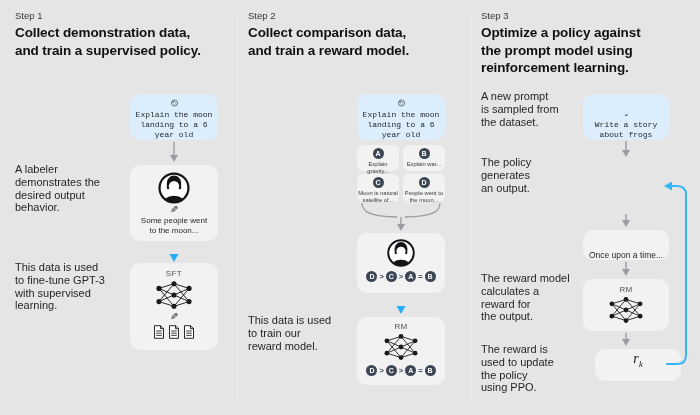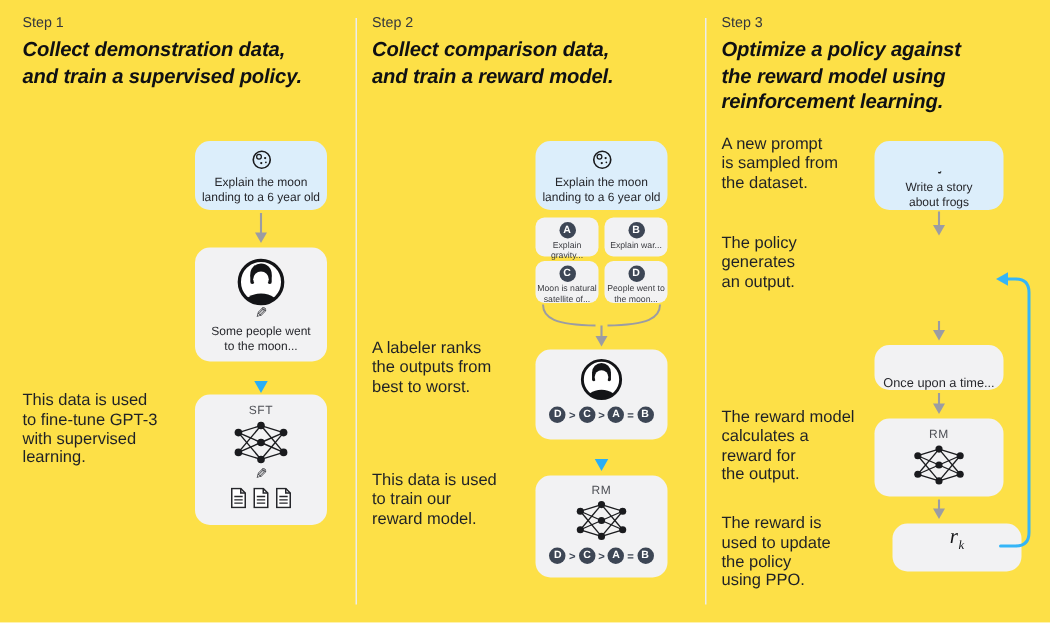--- a/index.html
+++ b/index.html
@@ -1,26 +1,26 @@
 <!DOCTYPE html>
 <html><head>
 <meta charset="utf-8">
 <style>
   html,body{margin:0;padding:0;background:#fff;}
-  .canvas{position:relative;width:700px;height:415px;background:#fde047;overflow:hidden;
+  .canvas{position:relative;width:700px;height:415px;background:#e5e5e5;overflow:hidden;
           font-family:"Liberation Sans",sans-serif;color:#1f2126;}
   .abs{position:absolute;}
   .pre{white-space:pre-line;}
   .divider{position:absolute;top:12px;height:391px;width:1px;background:#ececee;}
   .step-label{font-size:9.5px;color:#36383d;}
-  .step-title{font-size:13.5px;font-weight:bold;color:#0f1013;line-height:17.5px;letter-spacing:-0.1px;font-style:italic;}
+  .step-title{font-size:13.5px;font-weight:bold;color:#0f1013;line-height:17.5px;letter-spacing:-0.1px;}
   .para{font-size:11px;line-height:12.8px;color:#1f2126;}
   .card{position:absolute;border-radius:10px;background:#f2f2f3;display:flex;
         flex-direction:column;align-items:center;box-sizing:border-box;}
-  .card.blue{background:#dceefb;}
+  .card.blue{background:#dceefb;font-family:Liberation Mono, monospace;}
   .card-text{font-size:8px;line-height:10px;color:#26272c;text-align:center;}
   .model-label{font-size:8px;color:#4e5056;letter-spacing:0.4px;}
   .pencil{display:inline-block;transform:scaleX(-1);font-size:10px;line-height:10px;color:#2a2b30;}
   .docs-row{display:flex;gap:3px;margin-top:3px;}
   .out-card{position:absolute;border-radius:6px;background:#f2f2f3;display:flex;
             flex-direction:column;align-items:center;padding-top:3px;box-sizing:border-box;}
   .badge{width:11px;height:11px;border-radius:50%;background:#3d4655;color:#fff;
          font-size:7px;font-weight:bold;display:flex;align-items:center;justify-content:center;flex:0 0 auto;}
   .out-text{font-size:5.8px;line-height:7px;color:#3a3b40;text-align:center;margin-top:2px;}
   .badge-row{display:flex;align-items:center;gap:2px;}
@@ -100,20 +100,24 @@
 
 <div class="canvas">
 
   <div class="divider" style="left:237px"></div>
   <div class="divider" style="left:470px"></div>
 
   <div class="abs step-label" style="left:15px;top:10px">Step 1</div>
   <div class="abs step-title pre" style="left:15px;top:24px;width:215px">Collect demonstration data,
 and train a supervised policy.</div>
 
+  <div class="abs para pre" style="left:15px;top:163px">A labeler
+demonstrates the
+desired output
+behavior.</div>
   <div class="abs para pre" style="left:15px;top:261px">This data is used
 to fine-tune GPT-3
 with supervised
 learning.</div>
 
   <div class="card blue" style="left:130px;top:94px;width:88px;height:46px;padding-top:5px">
     <svg width="15" height="15">
         <use href="#sym-moon"></use>
       </svg>
     <div class="card-text pre" style="margin-top:3px">Explain the moon
@@ -145,23 +149,20 @@
       <svg width="12" height="14">
           <use href="#sym-doc"></use>
         </svg>
     </div>
   </div>
 
   <div class="abs step-label" style="left:248px;top:10px">Step 2</div>
   <div class="abs step-title pre" style="left:248px;top:24px;width:215px">Collect comparison data,
 and train a reward model.</div>
 
-  <div class="abs para pre" style="left:248px;top:226px">A labeler ranks
-the outputs from
-best to worst.</div>
   <div class="abs para pre" style="left:248px;top:314px">This data is used
 to train our
 reward model.</div>
 
   <div class="card blue" style="left:357px;top:94px;width:88px;height:46px;padding-top:5px">
     <svg width="15" height="15">
         <use href="#sym-moon"></use>
       </svg>
     <div class="card-text pre" style="margin-top:3px">Explain the moon
 landing to a 6 year old</div>
@@ -212,21 +213,21 @@
       <span class="badge">C</span>
       <span class="rank-sep">&gt;</span>
       <span class="badge">A</span>
       <span class="rank-sep">=</span>
       <span class="badge">B</span>
     </div>
   </div>
 
   <div class="abs step-label" style="left:481px;top:10px">Step 3</div>
   <div class="abs step-title pre" style="left:481px;top:24px;width:215px">Optimize a policy against
-the reward model using
+the prompt model using
 reinforcement learning.</div>
 
   <div class="abs para pre" style="left:481px;top:90px">A new prompt
 is sampled from
 the dataset.</div>
   <div class="abs para pre" style="left:481px;top:156px">The policy
 generates
 an output.</div>
   <div class="abs para pre" style="left:481px;top:272px">The reward model
 calculates a

